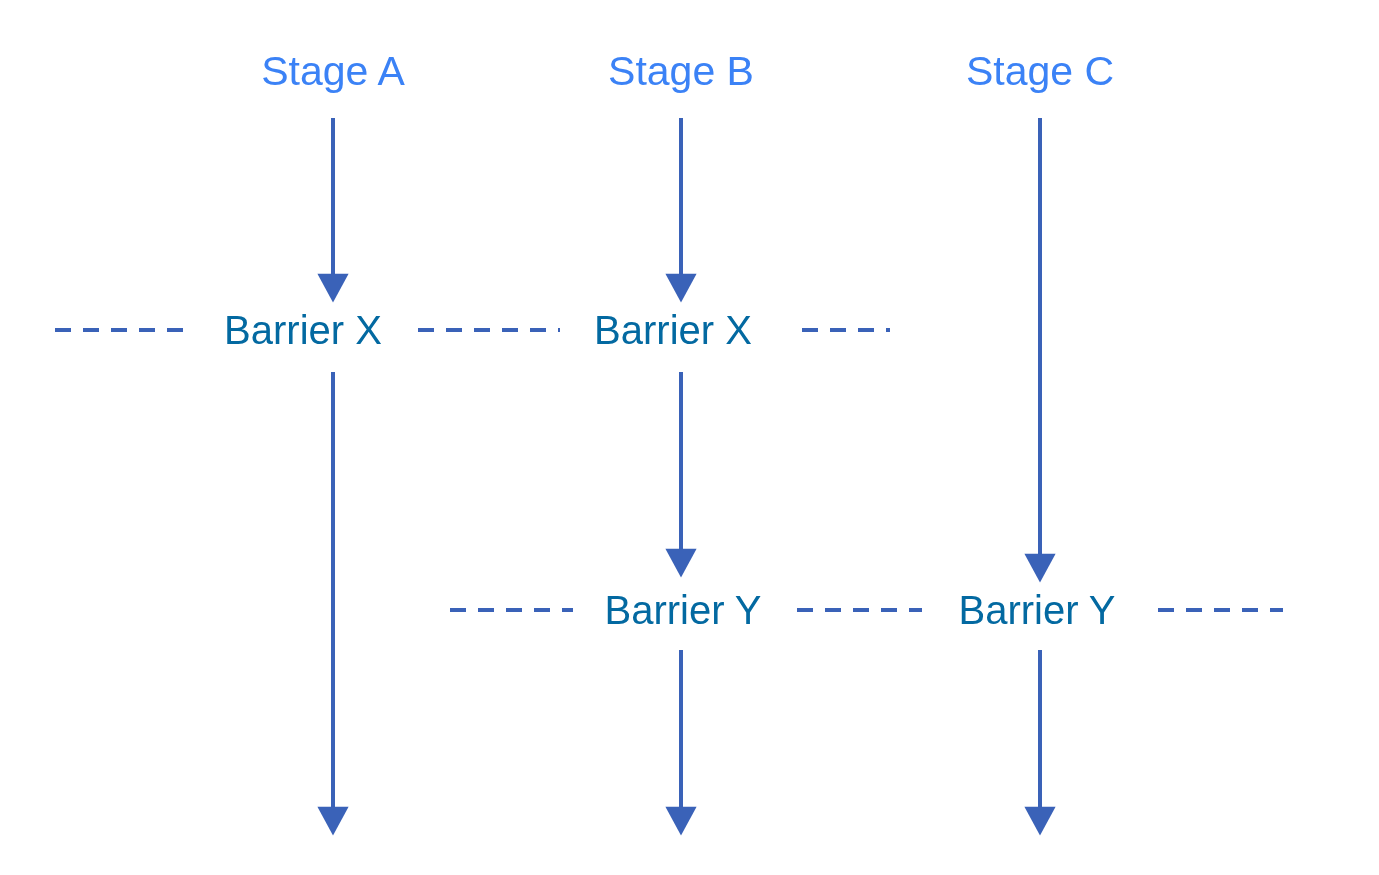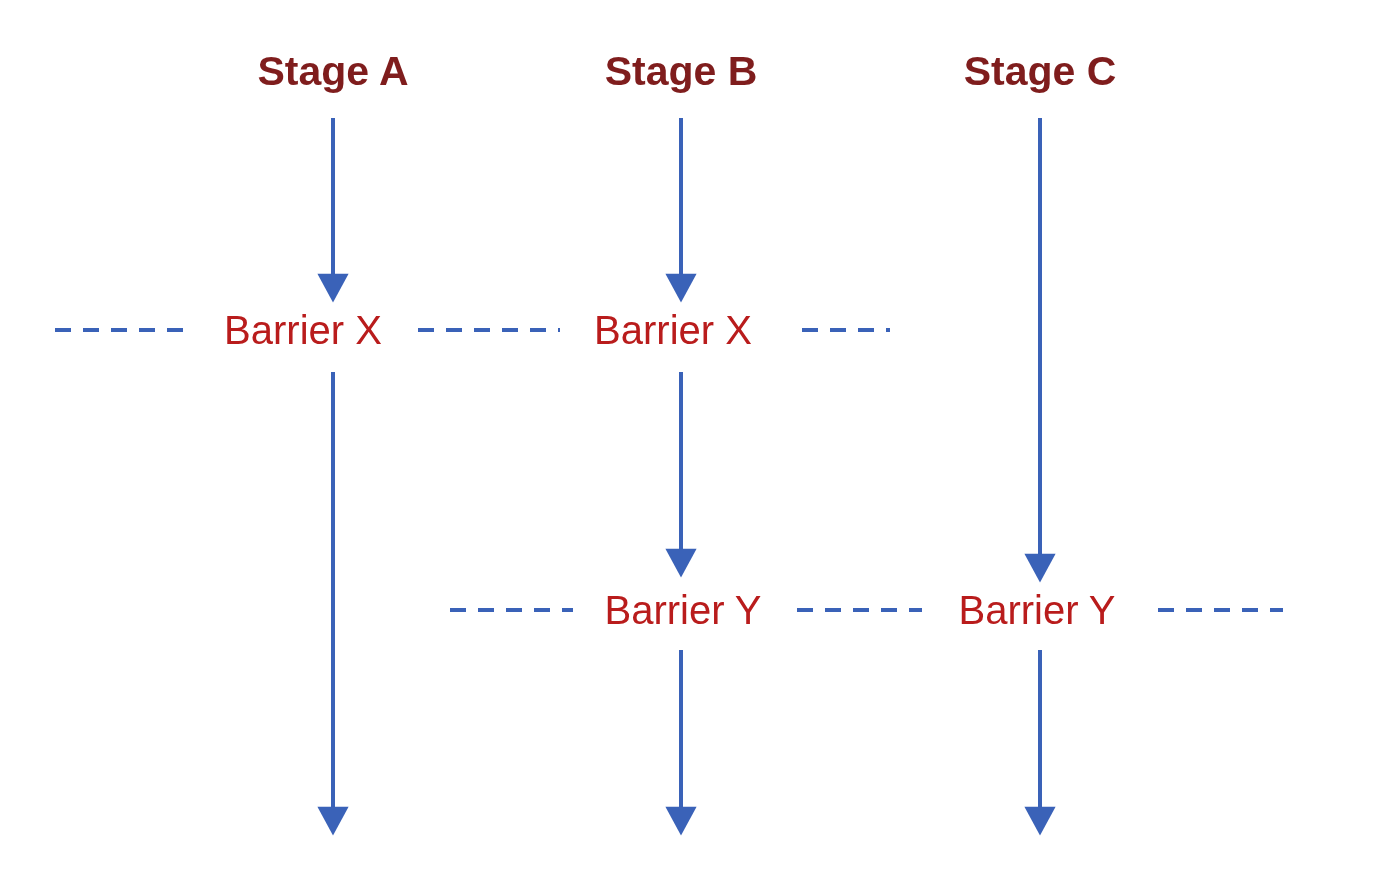--- a/index.html
+++ b/index.html
@@ -20,33 +20,33 @@
   #diagram-svg {
     position: absolute;
     left: 0;
     top: 0;
     width: 1379px;
     height: 875px;
   }
   .stage-label {
     position: absolute;
     font-family: "Liberation Sans", sans-serif;
-    font-weight: bold;
+    font-weight: normal;
     font-size: 41px;
-    color: #7f1d1d;
+    color: #3b82f6;
     white-space: nowrap;
     transform: translateX(-50%);
     letter-spacing: 0px;
   }
   .barrier-label {
     position: absolute;
     font-family: "Liberation Sans", sans-serif;
     font-weight: normal;
     font-size: 40px;
-    color: #b91c1c;
+    color: #0369a1;
     white-space: nowrap;
     transform: translate(-50%, -50%);
     background: #ffffff;
     padding: 0 6px;
     line-height: 1;
   }
 </style>
 </head>
 <body>
 

